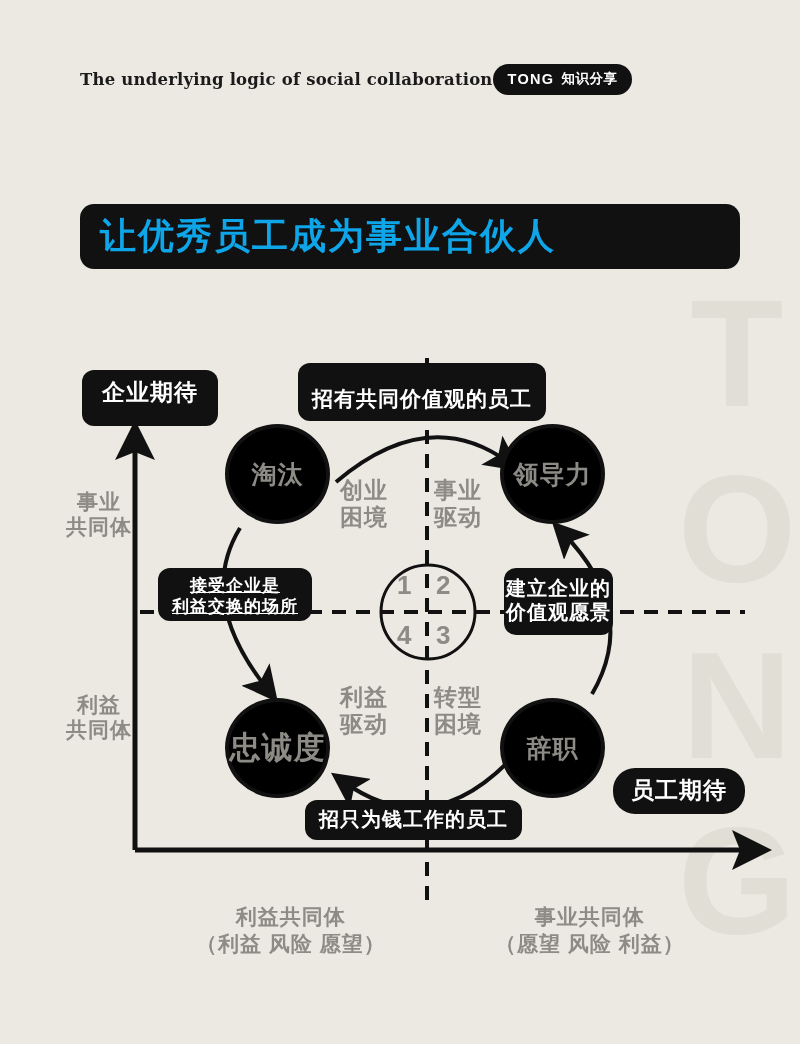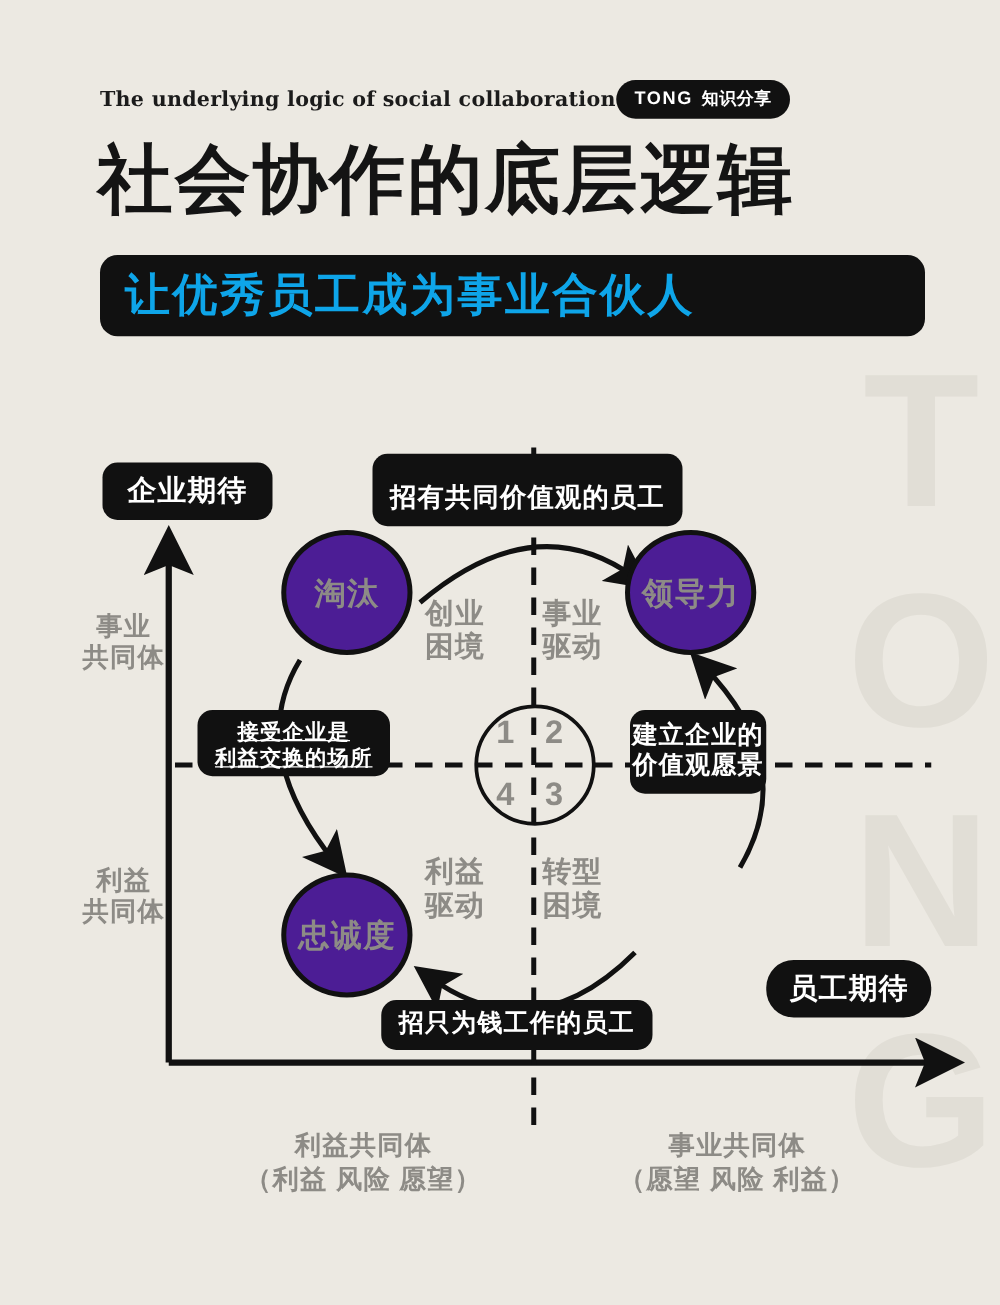--- a/index.html
+++ b/index.html
@@ -103,43 +103,43 @@
     background:#111; color:#fff;
     border-radius:12px;
     display:flex; flex-direction:column; align-items:center; justify-content:center;
     text-align:center;
     font-weight:bold;
     letter-spacing:1px;
     line-height:1.22;
     z-index:5;
     white-space:nowrap;
   }
-  .pill-corp   { left:82px;  top:370px; padding:8px 20px 10px; font-size:23px; }
+  .pill-corp   { left:82px;  top:370px; padding:8px 20px 20px; font-size:23px; }
   .pill-top    { left:298px; top:363px; padding:23px 14px 9px;  font-size:21px; }
   .pill-left   { left:158px; top:568px; padding:8px 14px 4px; font-size:17px;text-decoration:underline; }
   .pill-right  { left:504px; top:568px; padding:8px 2px 10px; font-size:20px; }
   .pill-bottom { left:305px; top:800px; padding:7px 14px 9px;  font-size:20px; }
   .pill-emp    { left:613px; top:768px; padding:8px 18px 10px; font-size:23px;border-radius:22px; }
 
   
   .node{
     position:absolute;
     border:4px solid #111;
-    background:#4c1d95;
+    background:#000000;
     border-radius:50%;
     display:flex; align-items:center; justify-content:center;
     color:#8d8b86;
     font-weight:bold;
     letter-spacing:1px;
     z-index:4;
     white-space:nowrap;
   }
   .node-tt { left:225px; top:424px; width:105px; height:100px; font-size:25px; }
   .node-ld { left:500px; top:424px; width:105px; height:100px; font-size:25px; }
-  .node-lo { left:225px; top:698px; width:105px; height:100px; font-size:25px; }
+  .node-lo { left:225px; top:698px; width:105px; height:100px; font-size:31px; }
   .node-rs { left:500px; top:698px; width:105px; height:100px; font-size:25px; }
 
   
   .driver{
     position:absolute;
     color:#8d8b86;
     font-weight:bold;
     font-size:23px;
     line-height:1.18;
     letter-spacing:1px;
@@ -203,21 +203,20 @@
   <div class="watermark">TONG</div>
 
   <div class="eyebrow-row">
     <div class="eyebrow">The underlying logic of social collaboration</div>
     <div class="tong-badge">
       <span class="tong-en">TONG</span>
       <span class="tong-cn">知识分享</span>
     </div>
   </div>
 
-  <div class="main-title">社会协作的底层逻辑</div>
 
   <div class="subtitle-bar">
     <span>让优秀员工成为事业合伙人</span>
   </div>
 
   <div class="chart">
     <svg viewBox="0 0 800 1044" xmlns="http://www.w3.org/2000/svg">
       <defs>
         <marker id="ah" markerWidth="9" markerHeight="9" refX="5" refY="4.5" orient="auto" markerUnits="strokeWidth">
           <path d="M0,0 L9,4.5 L0,9 L2,4.5 Z" fill="#111"></path>
@@ -271,20 +270,23 @@
 
   <div class="node node-tt">
     <span>淘汰</span>
   </div>
   <div class="node node-ld">
     <span>领导力</span>
   </div>
   <div class="node node-lo">
     <span>忠诚度</span>
   </div>
+  <div class="node node-rs">
+    <span>辞职</span>
+  </div>
 
   <div class="driver driver-1">
     <div>创业</div>
     <div>困境</div>
   </div>
   <div class="driver driver-2">
     <div>事业</div>
     <div>驱动</div>
   </div>
   <div class="driver driver-4">

